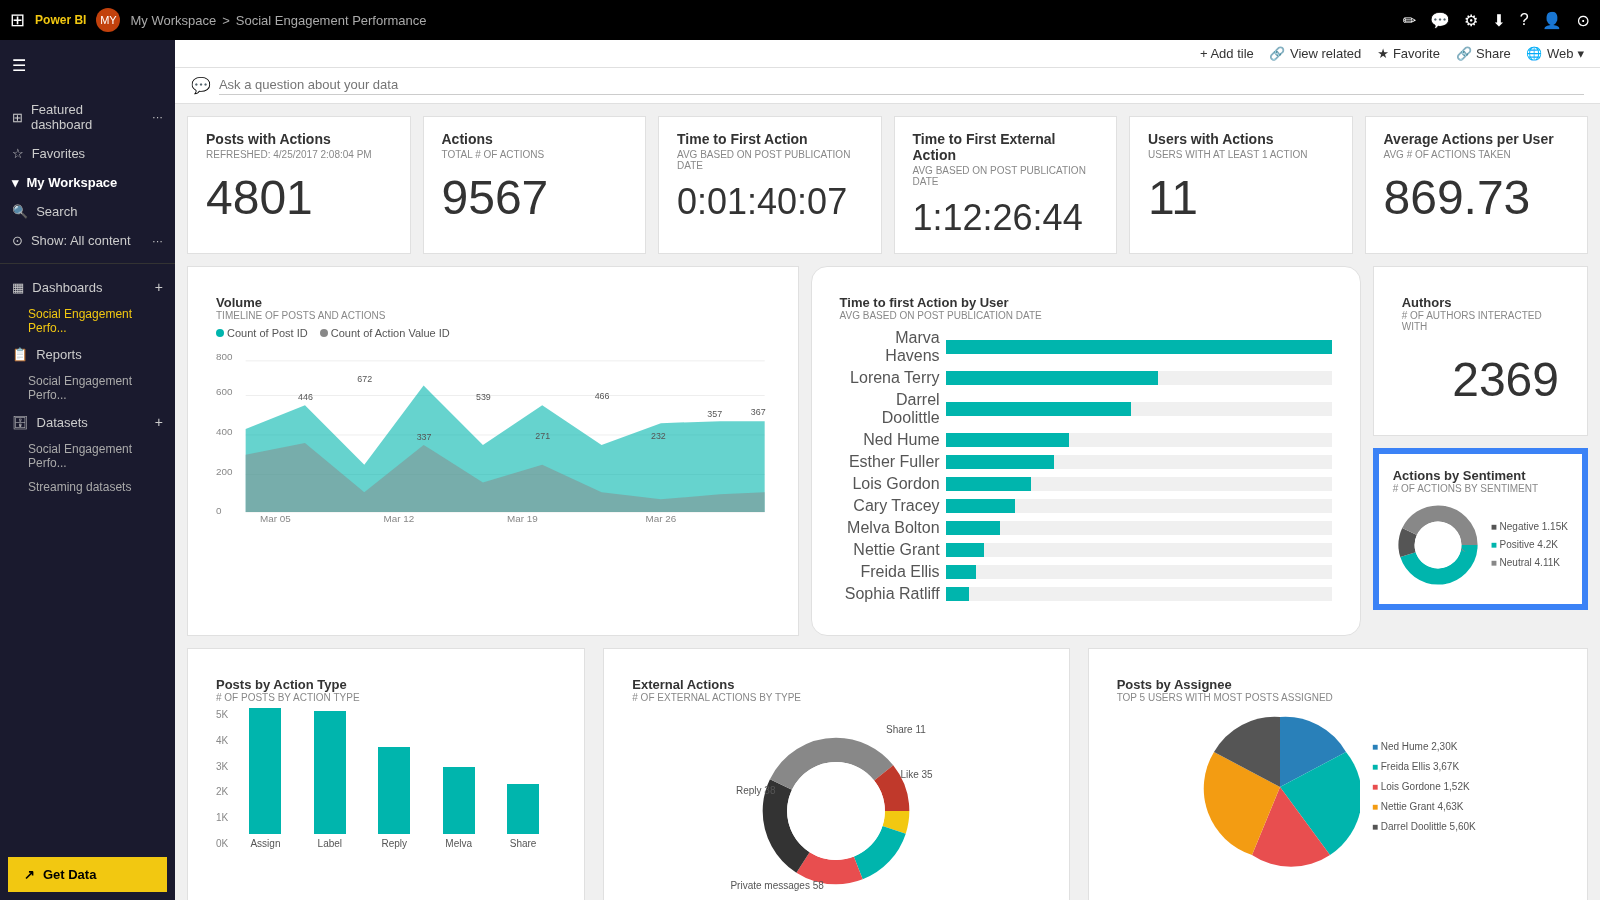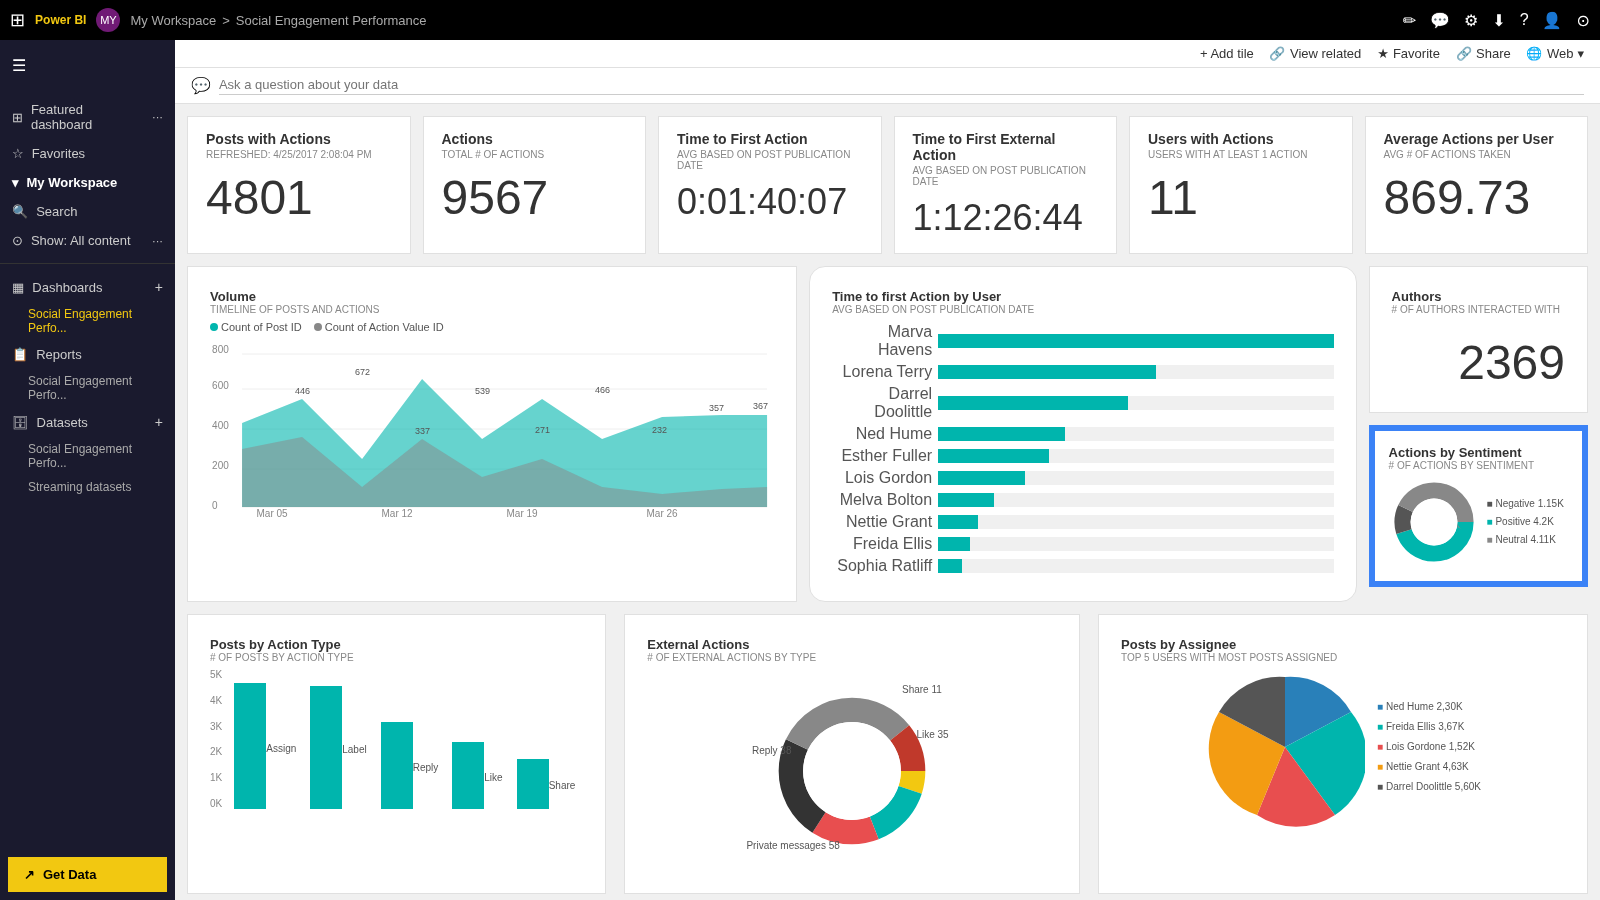--- a/index.html
+++ b/index.html
@@ -5,21 +5,21 @@
     * { box-sizing: border-box; margin: 0; padding: 0; }
     body { font-family: 'Segoe UI', Arial, sans-serif; background: #f0f0f0; overflow: hidden; }
 
     
     .topbar {
       display: flex; align-items: center; background: #000; height: 40px;
       padding: 0 10px; gap: 10px; position: fixed; top: 0; left: 0; right: 0; z-index: 100;
     }
     .topbar-grid { color: #fff; font-size: 18px; cursor: pointer; }
     .topbar-logo { color: #f2c811; font-weight: 700; font-size: 12px; }
-    .topbar-avatar { width: 24px; height: 24px; border-radius: 50%; background: #701a75; display: flex; align-items: center; justify-content: center; color: #fff; font-size: 11px; }
+    .topbar-avatar { width: 24px; height: 24px; border-radius: 50%; background: #c2410c; display: flex; align-items: center; justify-content: center; color: #fff; font-size: 11px; }
     .topbar-breadcrumb { color: #fff; font-size: 13px; display: flex; align-items: center; gap: 6px; flex: 1; }
     .topbar-breadcrumb span { color: #aaa; }
     .topbar-icons { display: flex; align-items: center; gap: 14px; color: #fff; font-size: 16px; }
     .topbar-icons span { cursor: pointer; }
 
     
     .sidebar {
       position: fixed; top: 40px; left: 0; width: 175px; bottom: 0;
       background: #1a1a2e; display: flex; flex-direction: column; z-index: 90; color: #ccc;
       overflow: hidden;
@@ -73,21 +73,21 @@
     .kpi-row { display: flex; gap: 12px; }
     .kpi-card {
       background: #fff; flex: 1; padding: 14px 18px; border: 1px solid #e0e0e0; min-height: 130px;
     }
     .kpi-title { font-size: 14px; font-weight: 600; color: #333; }
     .kpi-subtitle { font-size: 10px; color: #888; text-transform: uppercase; margin-top: 2px; }
     .kpi-value { font-size: 48px; font-weight: 300; color: #333; margin-top: 10px; }
 
     
     .charts-row { display: flex; gap: 12px; }
-    .chart-card { background: #fff; border: 1px solid #e0e0e0; padding: 22px; }
+    .chart-card { background: #fff; border: 1px solid #e0e0e0; padding: 28px; }
     .chart-title { font-size: 13px; font-weight: 600; color: #333; }
     .chart-subtitle { font-size: 10px; color: #888; text-transform: uppercase; }
     .chart-legend { display: flex; gap: 12px; font-size: 11px; color: #555; margin: 6px 0; align-items: center; }
     .legend-dot { width: 8px; height: 8px; border-radius: 50%; display: inline-block; margin-right: 3px; }
 
     
     .volume-card { flex: 1.8; }
     .volume-svg { width: 100%; height: 180px; }
 
     
@@ -103,21 +103,21 @@
     .authors-value { font-size: 48px; font-weight: 400; color: #333; margin-top: 20px; text-align: right; }
 
     
     .sentiment-card { background: #fff; border: 6px solid #3b82f6; padding: 14px; }
 
     
     .bottom-row { display: flex; gap: 18px; }
     .posts-action-card { flex: 1; }
     .external-actions-card { flex: 1.2; }
     .posts-assignee-card { flex: 1.3; }
-    .bar-v-group { display: flex; flex-direction: row; align-items: center; flex: 1; }
+    .bar-v-group { display: flex; flex-direction: column; align-items: center; flex: 1; }
     .bar-v { background: #00b5ad; width: 100%; }
     .bar-v-label { font-size: 10px; color: #555; margin-top: 4px; }
 
     
     .right-col { display: flex; flex-direction: column; gap: 12px; flex: 0.7; }
 
     svg text { font-family: 'Segoe UI', Arial, sans-serif; }
   </style>
 </head>
 <body>
@@ -332,20 +332,26 @@
             <div class="bar-row">
       <span class="bar-label">Esther Fuller</span>
       <div class="bar-track">
         <div class="bar-fill" style="width:28%; background:#00b5ad"></div>
       </div>
     </div>
             <div class="bar-row">
       <span class="bar-label">Lois Gordon</span>
       <div class="bar-track">
         <div class="bar-fill" style="width:22%; background:#00b5ad"></div>
+      </div>
+    </div>
+            <div class="bar-row">
+      <span class="bar-label">Cary Tracey</span>
+      <div class="bar-track">
+        <div class="bar-fill" style="width:18%; background:#00b5ad"></div>
       </div>
     </div>
             <div class="bar-row">
       <span class="bar-label">Melva Bolton</span>
       <div class="bar-track">
         <div class="bar-fill" style="width:14%; background:#00b5ad"></div>
       </div>
     </div>
             <div class="bar-row">
       <span class="bar-label">Nettie Grant</span>
@@ -417,21 +423,21 @@
               <div class="bar-v-group">
       <div class="bar-v" style="height:123.19999999999999px; background:#00b5ad; width:32px;"></div>
       <span class="bar-v-label">Label</span>
     </div>
               <div class="bar-v-group">
       <div class="bar-v" style="height:86.8px; background:#00b5ad; width:32px;"></div>
       <span class="bar-v-label">Reply</span>
     </div>
               <div class="bar-v-group">
       <div class="bar-v" style="height:67.19999999999999px; background:#00b5ad; width:32px;"></div>
-      <span class="bar-v-label">Like</span>
+      <span class="bar-v-label">Melva</span>
     </div>
               <div class="bar-v-group">
       <div class="bar-v" style="height:50.4px; background:#00b5ad; width:32px;"></div>
       <span class="bar-v-label">Share</span>
     </div>
             </div>
         </div>
       </div>
 
       <div class="chart-card external-actions-card">

